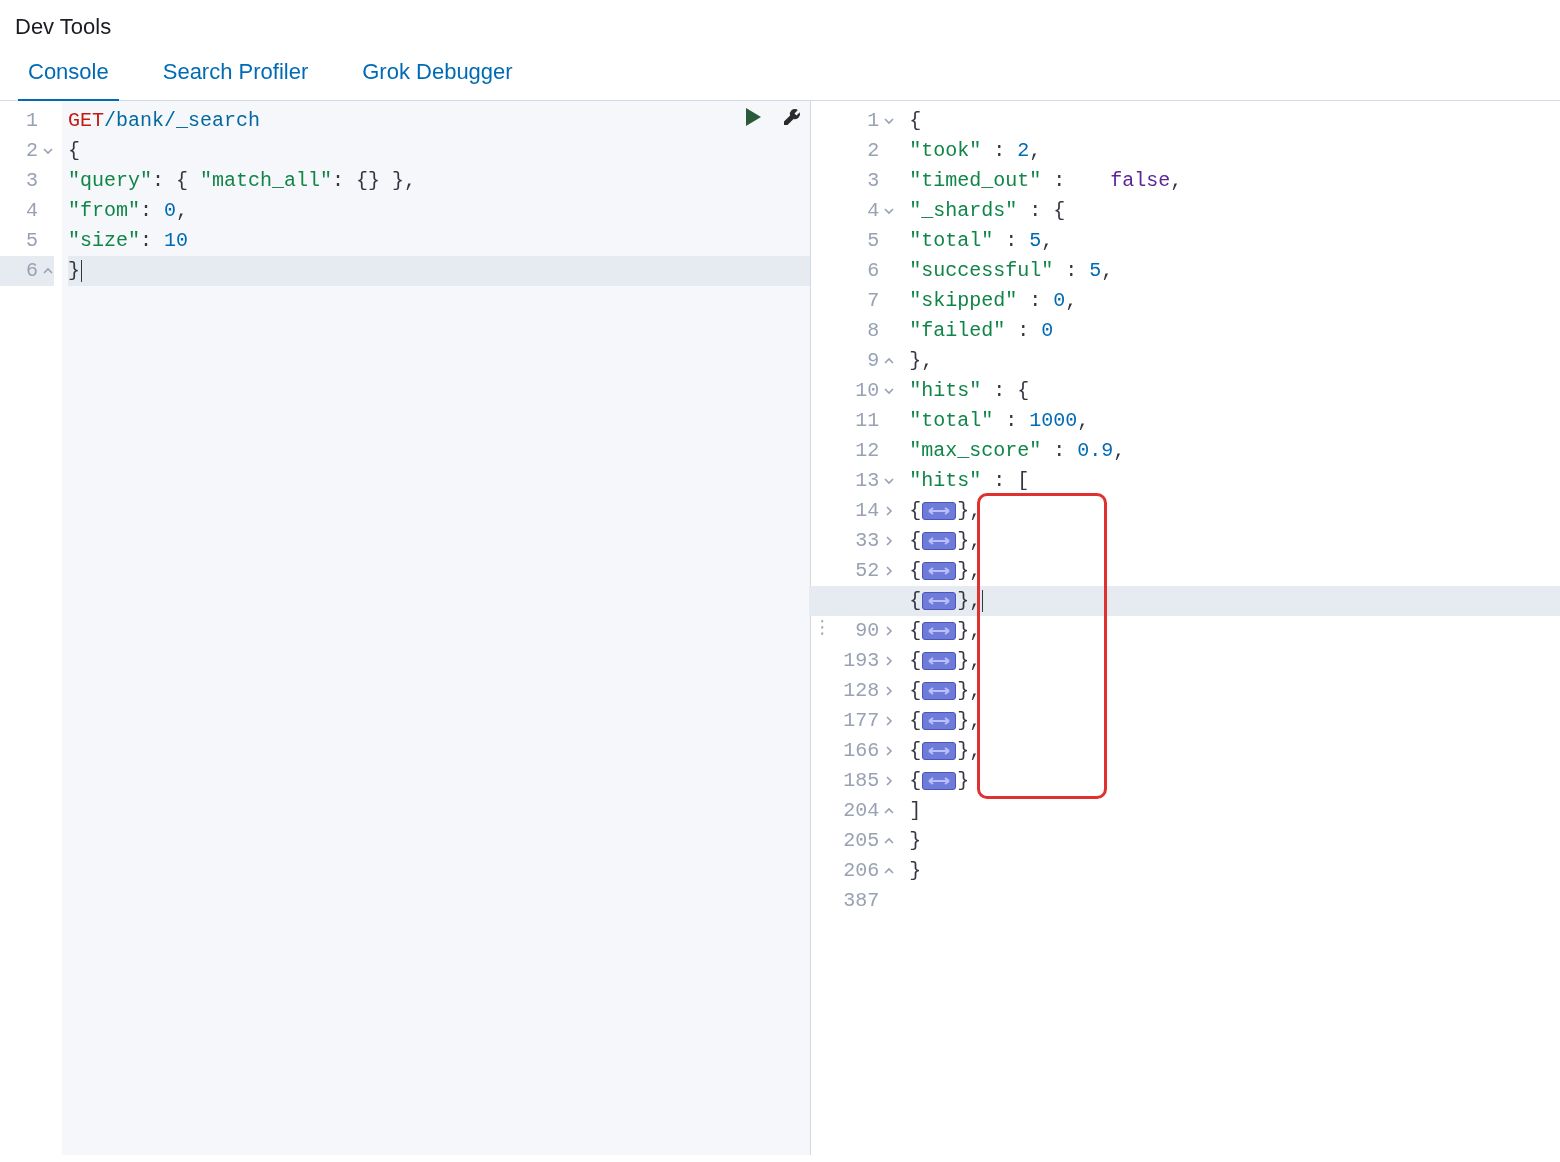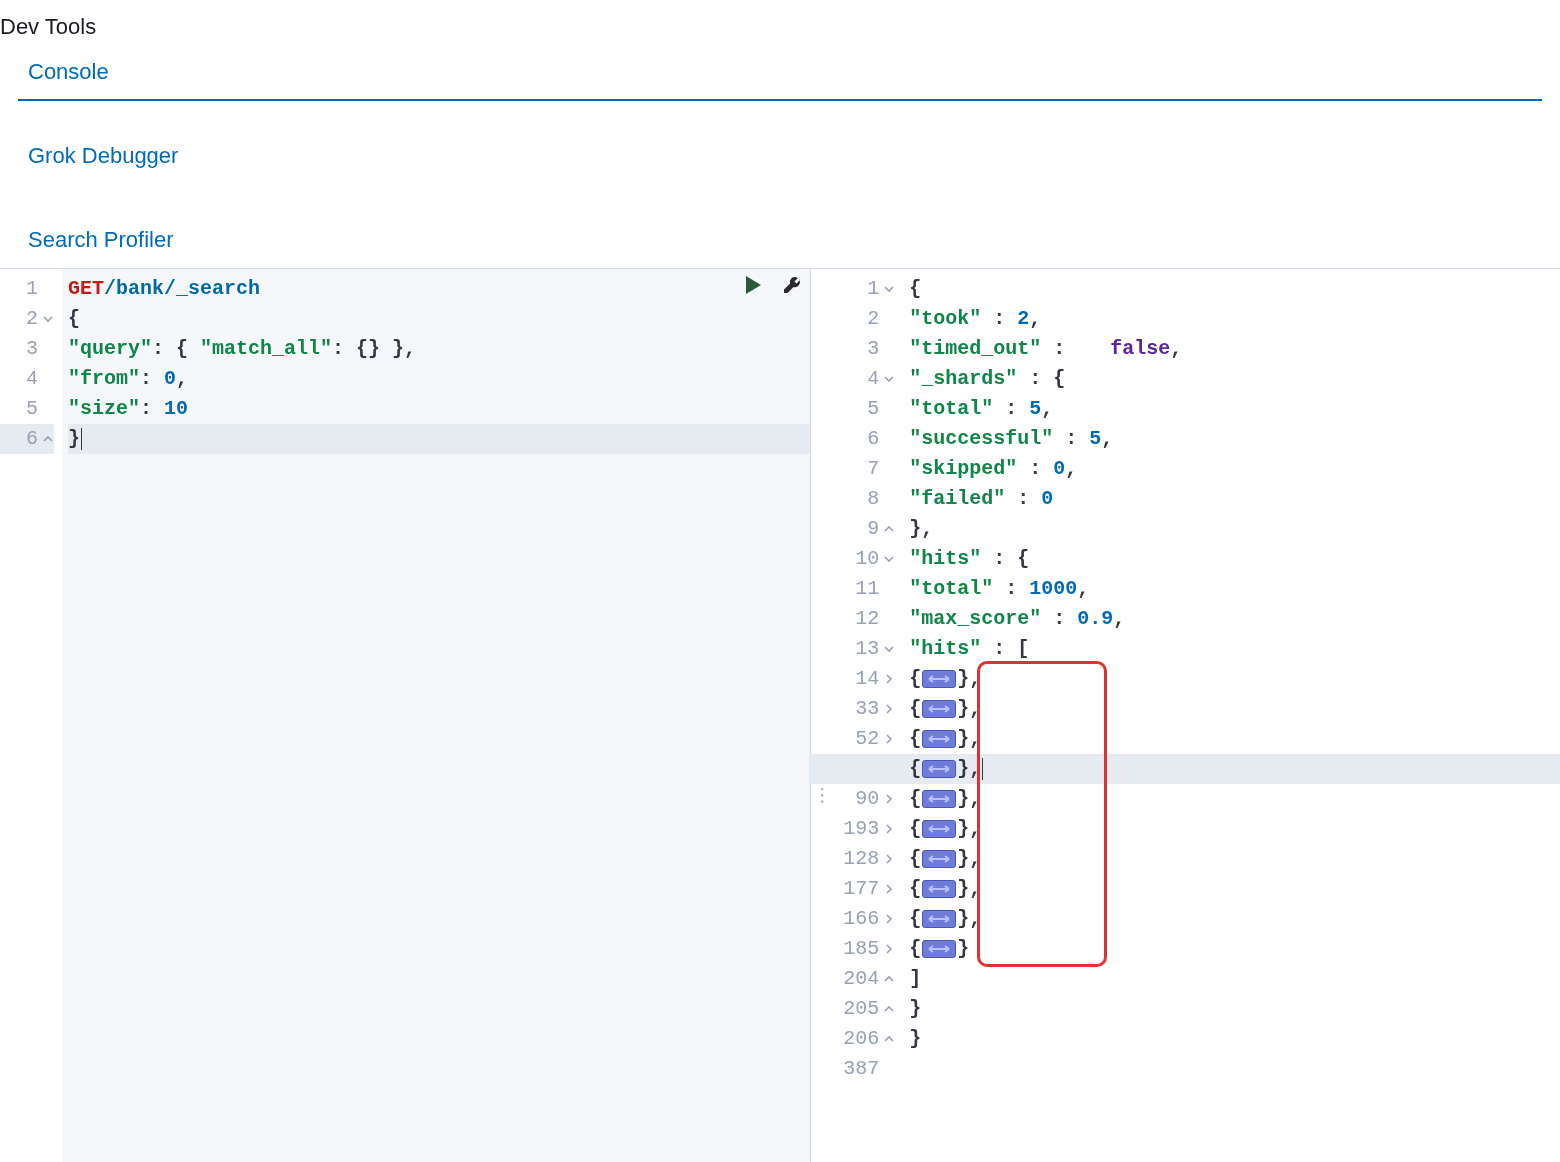--- a/index.html
+++ b/index.html
@@ -1,36 +1,36 @@
 <!DOCTYPE html>
 <html><head>
   <meta charset="utf-8">
   <style>
     * { margin: 0; padding: 0; box-sizing: border-box; }
     body { font-family: -apple-system, BlinkMacSystemFont, "Segoe UI", Helvetica, Arial, sans-serif; background: #fff; color: #343741; }
 
-    .page-title { font-size: 22px; font-weight: 400; padding: 14px 0 10px; color: #1a1c21; }
-
-    .tabs { display: flex; gap: 34px; padding: 0 18px; border-bottom: 1px solid #d3dae6; flex-direction: column; }
+    .page-title { font-size: 22px; font-weight: 400; padding: 14px 15px 10px; color: #1a1c21; }
+
+    .tabs { display: flex; gap: 34px; padding: 0 18px; border-bottom: 1px solid #d3dae6; }
     .tab { padding: 8px 10px 14px; font-size: 22px; color: #006bb4; cursor: pointer; border-bottom: 2px solid transparent; position: relative; top: 1px; }
     .tab.active { border-bottom: 2px solid #006bb4; color: #006bb4; }
 
     .panes { display: flex; width: 100%; height: calc(100vh - 108px); }
     .pane { flex: 1; display: flex; min-width: 0; }
     .pane.left { flex: 0 0 52%; border-right: 1px solid #d3dae6; }
     .pane.right { position: relative; }
 
     .gutter { flex: 0 0 62px; text-align: right; padding: 5px 8px 5px 0; color: #98a2b3; font-family: "SFMono-Regular", Consolas, "Liberation Mono", Menlo, monospace; font-size: 20px; line-height: 30px; user-select: none; }
     .gutter.response { flex: 0 0 92px; }
     .gutter-line { display: flex; justify-content: flex-end; align-items: center; gap: 4px; height: 30px; }
     .fold { width: 12px; height: 12px; display: inline-flex; align-items: center; justify-content: center; color: #98a2b3; }
     .fold svg { display: block; }
 
     .code-area { flex: 1; padding: 5px 0 5px 6px; font-family: "SFMono-Regular", Consolas, "Liberation Mono", Menlo, monospace; font-size: 20px; line-height: 30px; position: relative; }
-    .code-line { height: 30px; white-space: pre; display: flex; align-items: center; font-weight: bold; }
+    .code-line { height: 30px; white-space: pre; display: flex; align-items: center; }
     .left .code-area { background: #f5f7fa; }
     .code-area .line-hl { background: #e6ebf2; }
 
     .tok-method { color: #c41a16; }
     .tok-path { color: #0369a1; }
     .tok-key { color: #108548; }
     .tok-punct { color: #343741; }
     .tok-colon { color: #343741; }
     .tok-num { color: #006bb4; }
     .tok-bool { color: #5c2699; margin-left: 33px; }
@@ -49,22 +49,22 @@
 
     .cursor-mark { display:inline-block; width:1px; height:22px; background:#343741; vertical-align:middle; margin-left:1px; }
   </style>
 </head>
 <body>
 
 <div class="page-title">Dev Tools</div>
 
 <div class="tabs">
     <div class="tab active">Console</div>
+    <div class="tab">Search Profiler</div>
     <div class="tab">Grok Debugger</div>
-    <div class="tab">Search Profiler</div>
   </div>
 
 <div class="panes">
   <div class="pane left">
     <div class="gutter">
         <div class="gutter-line">
           <span>1</span>
           <span class="fold"></span>
         </div>
         <div class="gutter-line">

